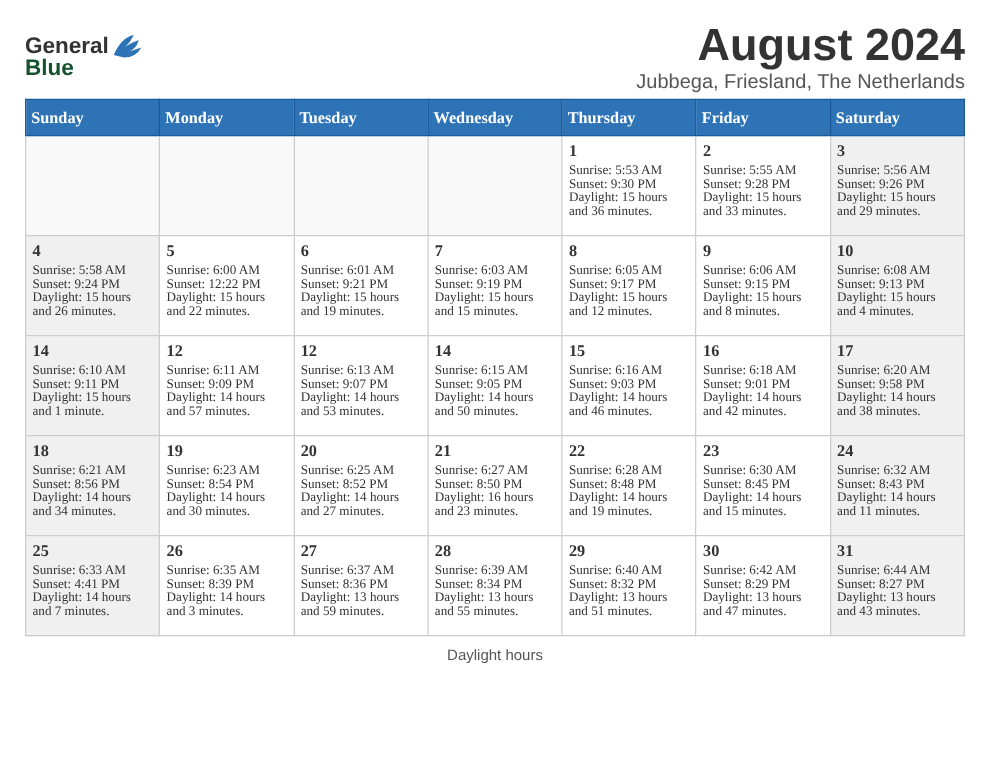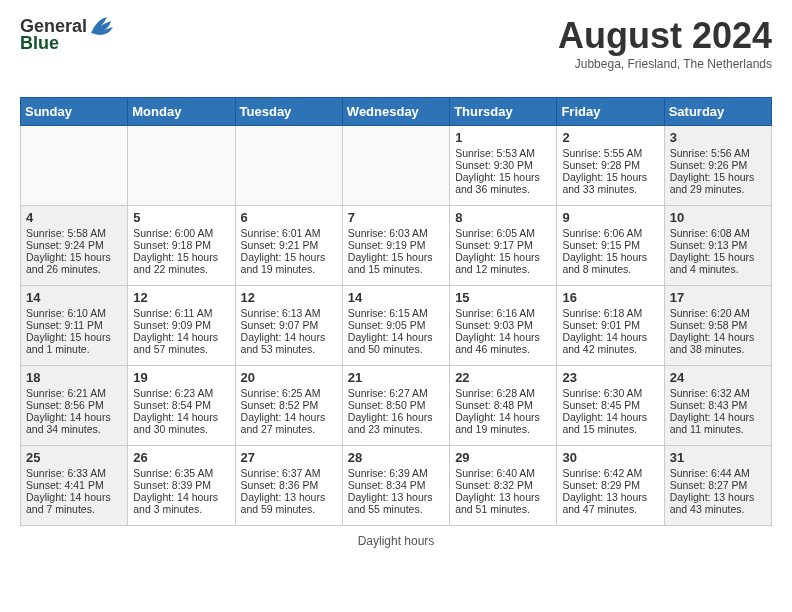--- a/index.html
+++ b/index.html
@@ -1,30 +1,30 @@
 <!DOCTYPE html>
 <html><head>
   <meta charset="utf-8">
   <style>
     * { box-sizing: border-box; margin: 0; padding: 0; }
     body { font-family: Arial, sans-serif; background: #fff; width: 792px; min-height: 612px; }
     
     .page { width: 792px; padding: 15px 20px 10px 20px; }
     
-    .header { display: flex; justify-content: space-between; align-items: flex-start; margin-bottom: 26px; }
+    .header { display: flex; justify-content: space-between; align-items: center; margin-bottom: 4px; }
     
     .logo { display: flex; align-items: center; }
     .logo-general { color: #333; }
     .logo-blue { color: #1a6bb5; }
     
     .title-section { text-align: right; }
     .main-title { font-size: 36px; color: #333; font-weight: bold; }
-    .subtitle { font-size: 12px; color: #555; }
-    
-    .calendar { width: 100%; border-collapse: collapse; margin-top: 1px; }
+    .subtitle { font-size: 16px; color: #555; }
+    
+    .calendar { width: 100%; border-collapse: collapse; margin-top: 1px; font-family: Liberation Serif, serif; }
     
     .calendar th {
       background-color: #2d73b6;
       color: #fff;
       padding: 6px 4px;
       font-size: 13px;
       font-weight: bold;
       border: 1px solid #1a5a9a;
       text-align: left;
     }
@@ -109,21 +109,21 @@
         <tr>
           <td class="weekend">
             <span class="day-num">4</span>
             <div>Sunrise: 5:58 AM</div>
             <div>Sunset: 9:24 PM</div>
             <div>Daylight: 15 hours and 26 minutes.</div>
           </td>
           <td class="weekday">
             <span class="day-num">5</span>
             <div>Sunrise: 6:00 AM</div>
-            <div>Sunset: 9:18 PM</div>
+            <div>Sunset: 12:22 PM</div>
             <div>Daylight: 15 hours and 22 minutes.</div>
           </td>
           <td class="weekday">
             <span class="day-num">6</span>
             <div>Sunrise: 6:01 AM</div>
             <div>Sunset: 9:21 PM</div>
             <div>Daylight: 15 hours and 19 minutes.</div>
           </td>
           <td class="weekday">
             <span class="day-num">7</span>

